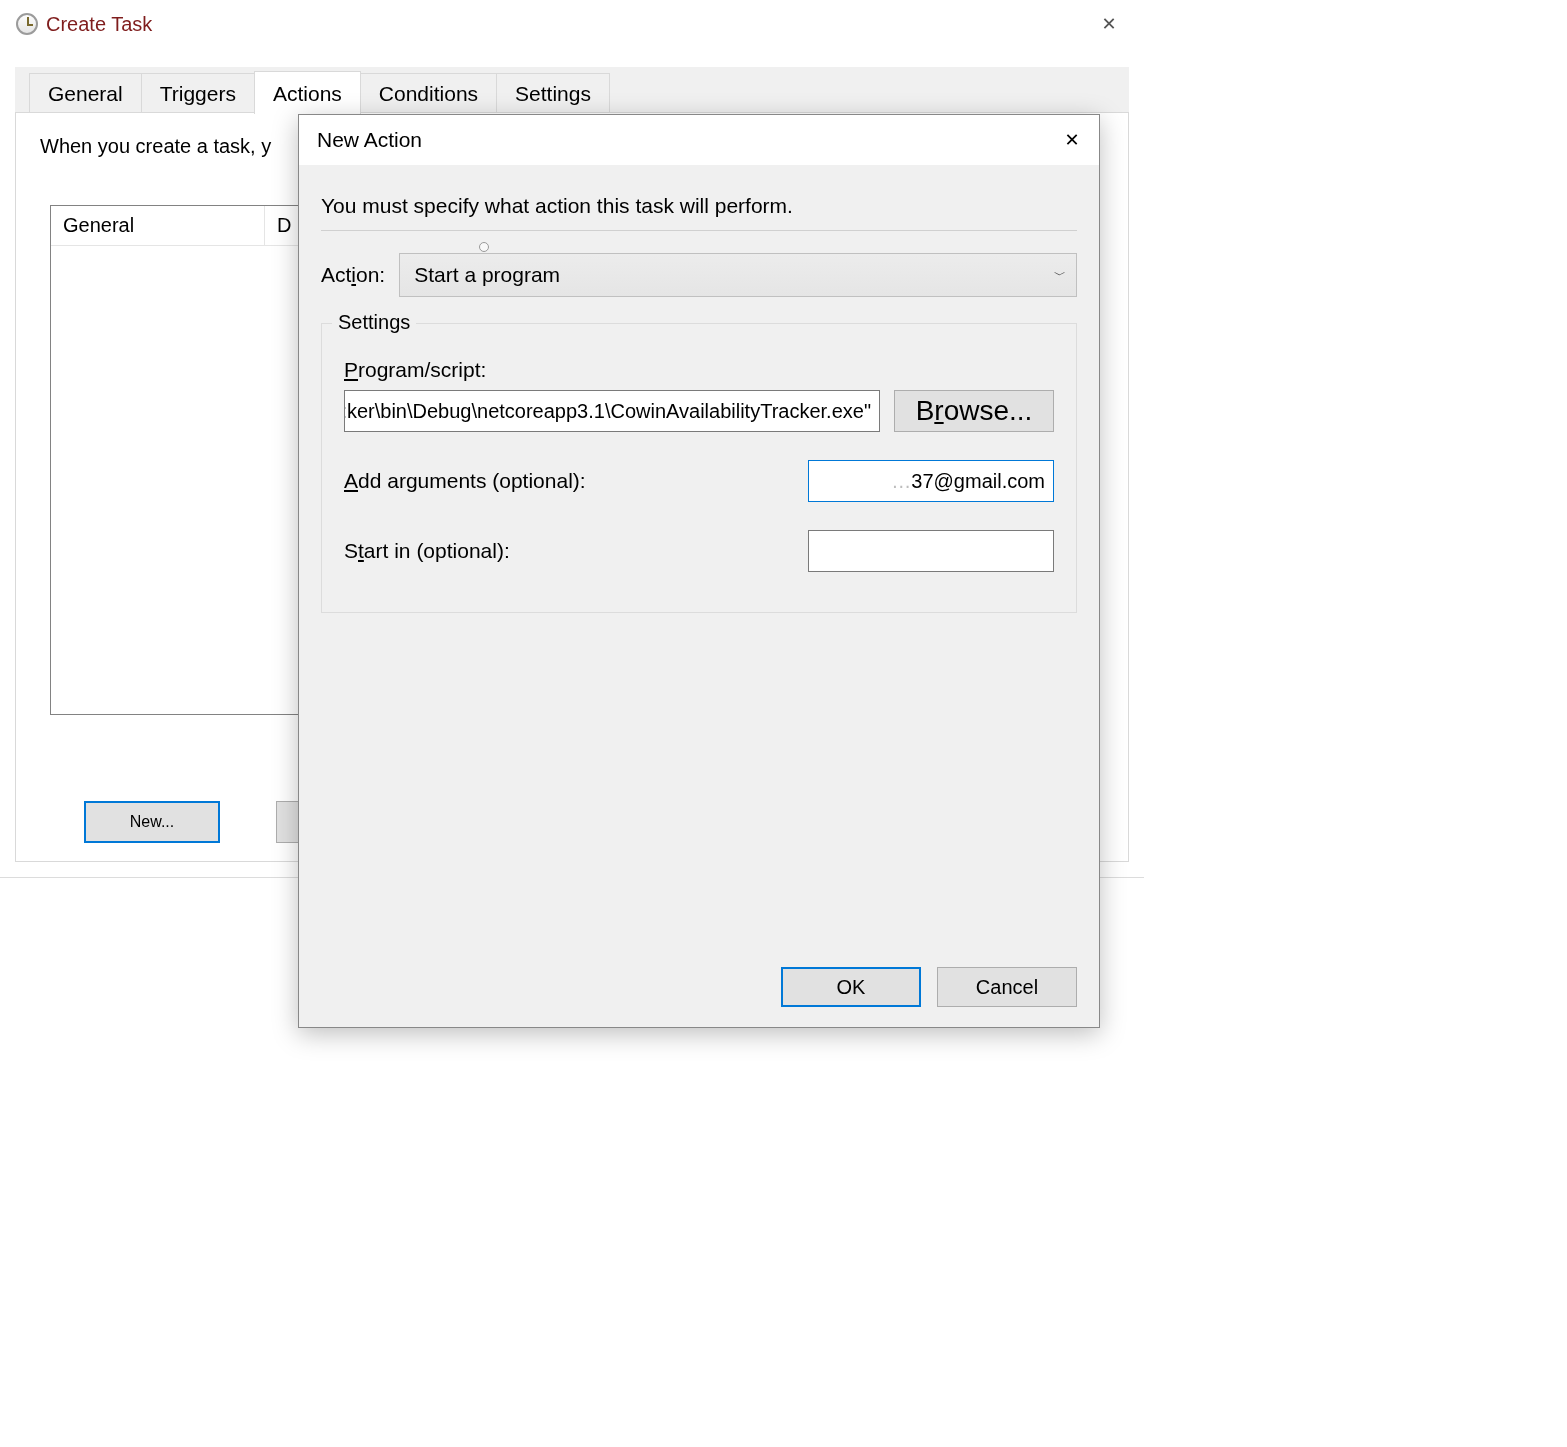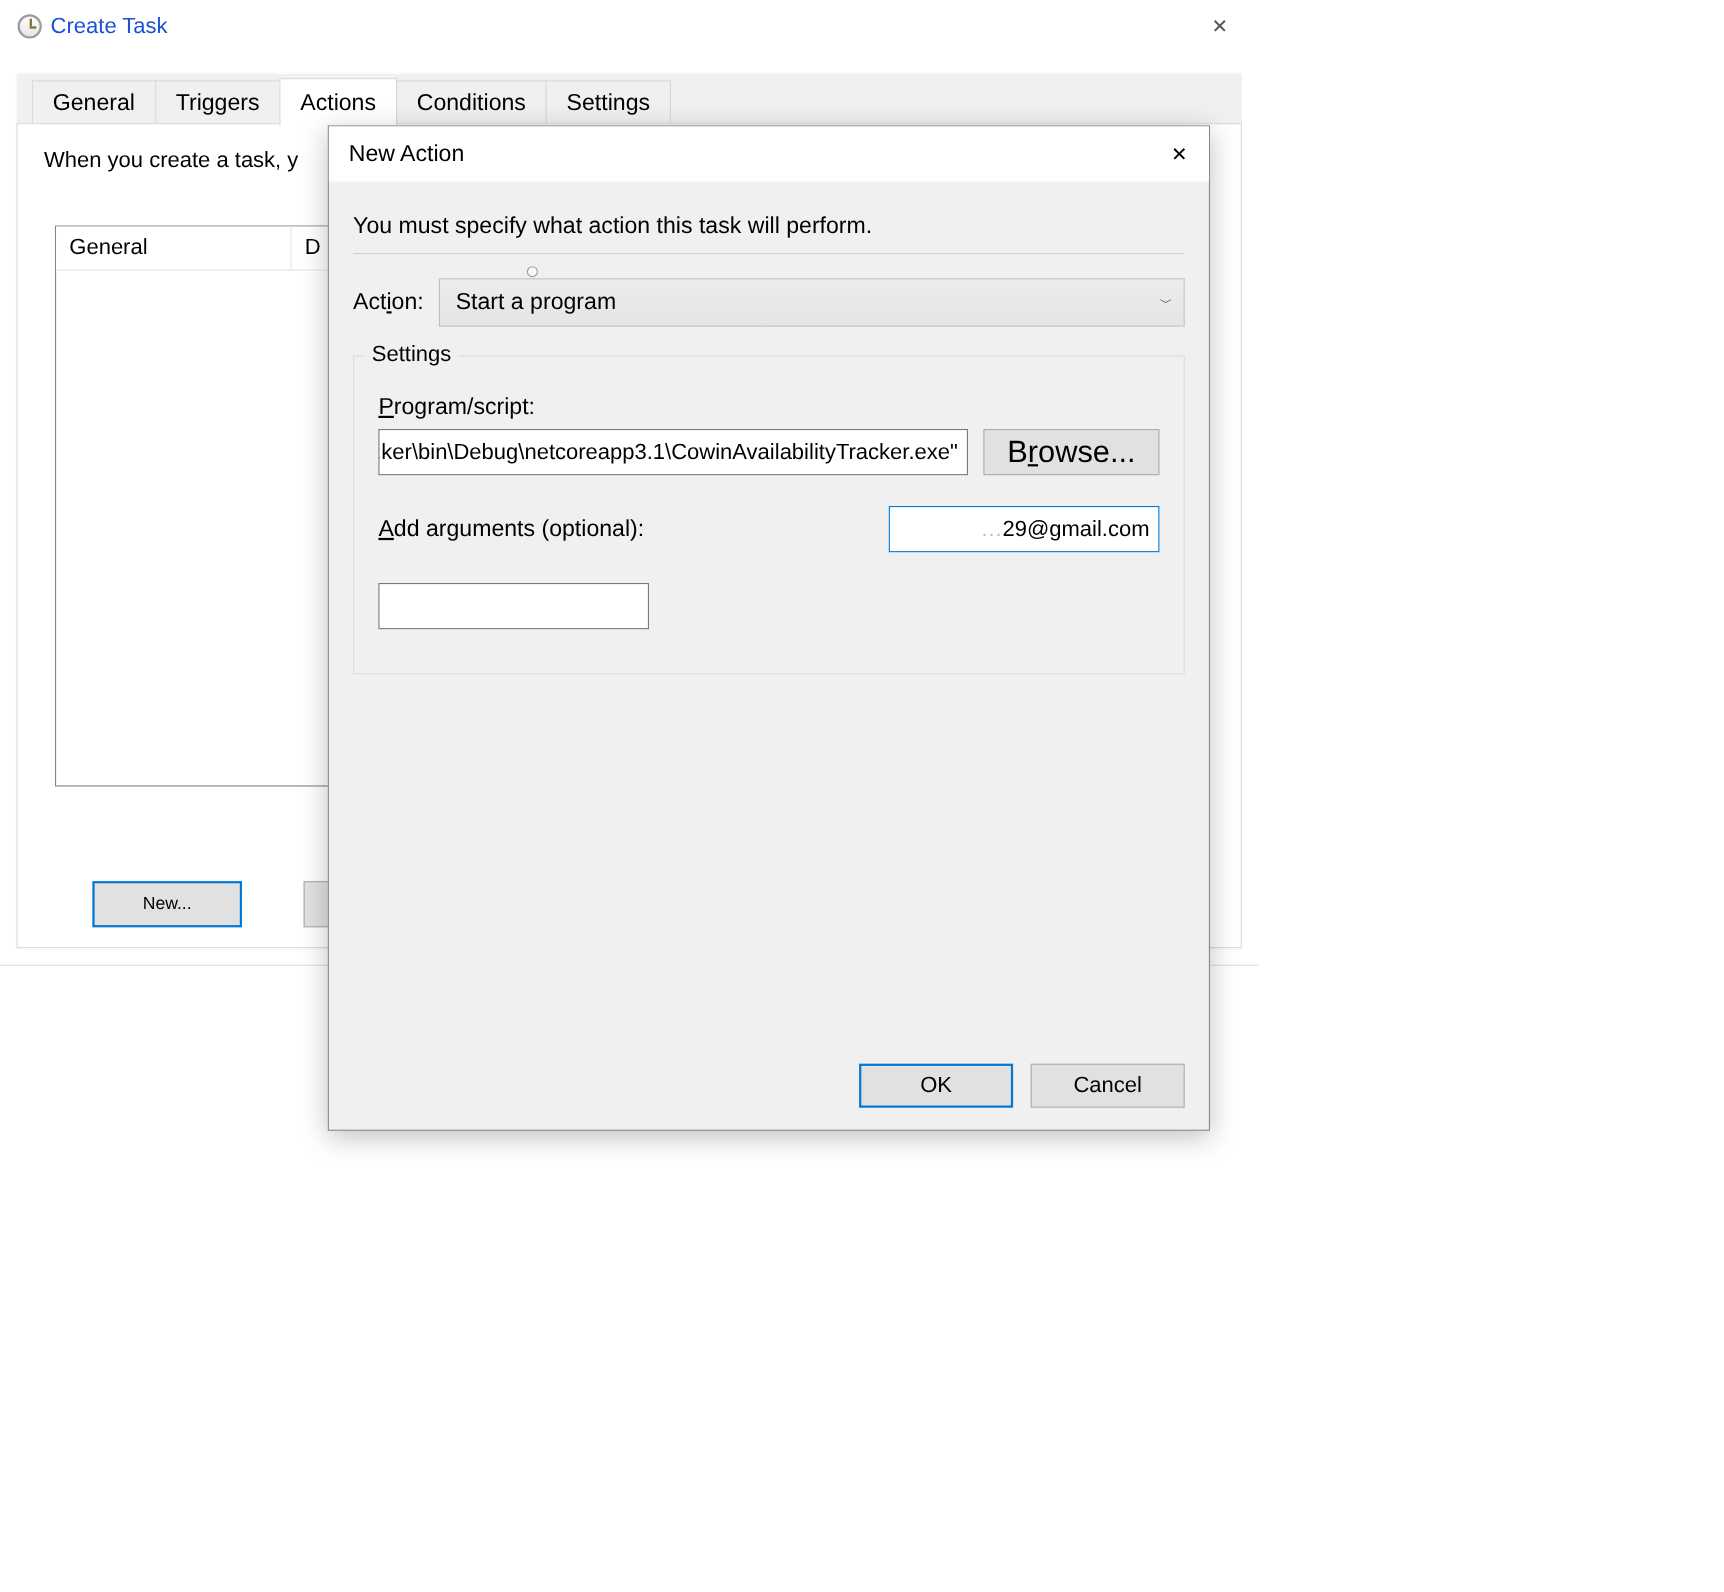--- a/index.html
+++ b/index.html
@@ -53,21 +53,21 @@
   .ct-title-icon::after {
     content: "";
     position: absolute;
     left: 50%;
     top: 50%;
     width: 35%;
     height: 2px;
     background: #7a6a2e;
   }
   .ct-title {
-    color: #1d4ed8;
+    color: #7f1d1d;
     font-size: 20px;
   }
   .ct-close {
     margin-left: auto;
     width: 46px;
     height: 32px;
     display: flex;
     align-items: center;
     justify-content: center;
     color: #555;
@@ -387,25 +387,26 @@
       <div class="na-prog-row">
         <div class="na-input prog">
           <span>:ker\bin\Debug\netcoreapp3.1\CowinAvailabilityTracker.exe"</span>
         </div>
         <div class="na-browse">B<span class="underline">r</span>owse...</div>
       </div>
 
       <div class="na-twocol">
         <div class="na-label"><span class="underline">A</span>dd arguments (optional):</div>
         <div class="na-input short focused">
-          <span><span style="color:#bdbdbd">…</span><span>29@gmail.com</span></span>
+          <span><span style="color:#bdbdbd">…</span><span>37@gmail.com</span></span>
         </div>
       </div>
 
       <div class="na-twocol">
+        <div class="na-label">S<span class="underline">t</span>art in (optional):</div>
         <div class="na-input short">
           <span></span>
         </div>
       </div>
     </div>
   </div>
 
   <div class="na-footer">
     <div class="na-btn primary">OK</div>
     <div class="na-btn">Cancel</div>

